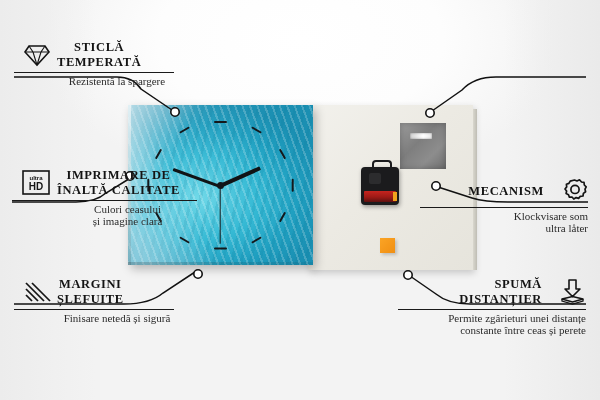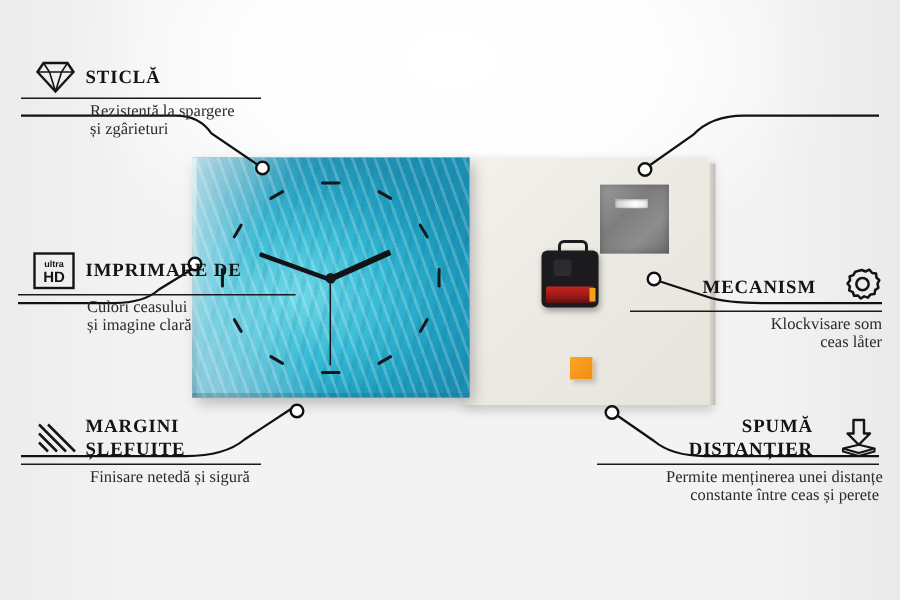--- a/index.html
+++ b/index.html
@@ -61,21 +61,21 @@
   .hand{position:absolute;background:#111416;border-radius:1px;transform-origin:0% 50%;}
 
   
   .callout{position:absolute;}
   .ttl{font-weight:bold;letter-spacing:.6px;font-size:12.5px;color:#141414;line-height:14.5px;
     text-transform:uppercase;white-space:nowrap;}
   .rule{height:1px;background:#1a1a1a;margin:3px 0 3px;}
   .sub{font-size:11px;color:#2b2b2b;line-height:11.5px;white-space:nowrap;margin-left:46px;}
   .hdrow{display:flex;align-items:center;gap:7px;}
   .ic{flex:0 0 auto;display:block;padding-left:10px;}
-  .left .ttl,.left .sub{text-align:left;}
+  .left .ttl,.left .sub{text-align:center;}
   .right .hdrow{justify-content:flex-end;}
   .right .ttl,.right .sub{text-align:right;}
   svg{display:block;overflow:visible;}
   .leader{position:absolute;left:0;top:0;width:600px;height:400px;pointer-events:none;}
 </style>
 </head>
 <body>
 
 <div id="stage">
 
@@ -146,38 +146,39 @@
   <div class="callout left" style="left:14px;top:40px;width:160px;">
     <div class="hdrow">
       <span class="ic">
         <svg width="26" height="22" viewBox="0 0 26 22">
           <path d="M5 2 H21 L25 8 L13 21 L1 8 Z" fill="none" stroke="#141414" stroke-width="1.6"></path>
           <path d="M1 8 H25 M5 2 L9 8 L13 21 M21 2 L17 8 L13 21 M9 8 H17" stroke="#141414" stroke-width="1.1" fill="none"></path>
         </svg>
       </span>
       <span>
         <div class="ttl">STICLĂ</div>
+        <div class="ttl">TEMPERATĂ</div>
       </span>
     </div>
     <div class="rule"></div>
     <div class="sub">Rezistentă la spargere</div>
-    <div class="sub">și zgârieturi</div>
   </div>
 
   <div class="callout left" style="left:12px;top:168px;width:185px;">
     <div class="hdrow">
       <span class="ic">
         <svg width="28" height="25" viewBox="0 0 28 25">
           <rect x="1" y="1" width="26" height="23" fill="none" stroke="#141414" stroke-width="1.6"></rect>
           <text x="14" y="10" font-family="Liberation Sans, sans-serif" font-size="6" font-weight="bold" text-anchor="middle" fill="#141414">ultra</text>
           <text x="14" y="20" font-family="Liberation Sans, sans-serif" font-size="10" font-weight="bold" text-anchor="middle" fill="#141414">HD</text>
         </svg>
       </span>
       <span>
         <div class="ttl">IMPRIMARE DE</div>
+        <div class="ttl">ÎNALTĂ CALITATE</div>
       </span>
     </div>
     <div class="rule"></div>
     <div class="sub">Culori ceasului</div>
     <div class="sub">și imagine clară</div>
   </div>
 
   <div class="callout left" style="left:14px;top:277px;width:160px;font-family:Liberation Serif, serif;">
     <div class="hdrow">
       <span class="ic">
@@ -209,35 +210,35 @@
         <svg width="27" height="26" viewBox="0 0 27 26">
           <path d="M13.5 2 L16 3 L18.5 1.8 L20.5 4 L23 4.3 L23.3 7 L25.2 8.8 L24 11.2 L24.6 13.8
                    L22.4 15.4 L22 18 L19.3 18.3 L17.6 20.4 L15.1 19.6 L12.8 21 L11 19 L8.4 19.2
                    L7.5 16.7 L5.1 15.6 L5.6 13 L4 11 L5.7 8.9 L5.4 6.3 L7.9 5.4 L9.2 3.1 Z" fill="none" stroke="#141414" stroke-width="1.7" stroke-linejoin="round"></path>
           <circle cx="14" cy="11.4" r="4.1" fill="none" stroke="#141414" stroke-width="1.7"></circle>
         </svg>
       </span>
     </div>
     <div class="rule"></div>
     <div class="sub">Klockvisare som</div>
-    <div class="sub">ceas låter</div>
+    <div class="sub">ultra låter</div>
   </div>
 
   <div class="callout right" style="left:398px;top:277px;width:188px;">
     <div class="hdrow">
       <span>
         <div class="ttl">SPUMĂ</div>
         <div class="ttl">DISTANȚIER</div>
       </span>
       <span class="ic">
         <svg width="27" height="26" viewBox="0 0 27 26">
           <path d="M10 1 H17 V10 H21 L13.5 17.5 L6 10 H10 Z" fill="none" stroke="#141414" stroke-width="1.6" stroke-linejoin="round"></path>
           <path d="M13.5 17.5 L3 20 L13.5 23 L24 20 Z" fill="none" stroke="#141414" stroke-width="1.5" stroke-linejoin="round"></path>
           <path d="M3 20 L3 22 L13.5 25 L24 22 L24 20" fill="none" stroke="#141414" stroke-width="1.3"></path>
         </svg>
       </span>
     </div>
     <div class="rule"></div>
-    <div class="sub">Permite menținerea unei distanțe</div>
+    <div class="sub">Permite zgârieturi unei distanțe</div>
     <div class="sub">constante între ceas și perete</div>
   </div>
 
 </div>
 
 </body></html>

